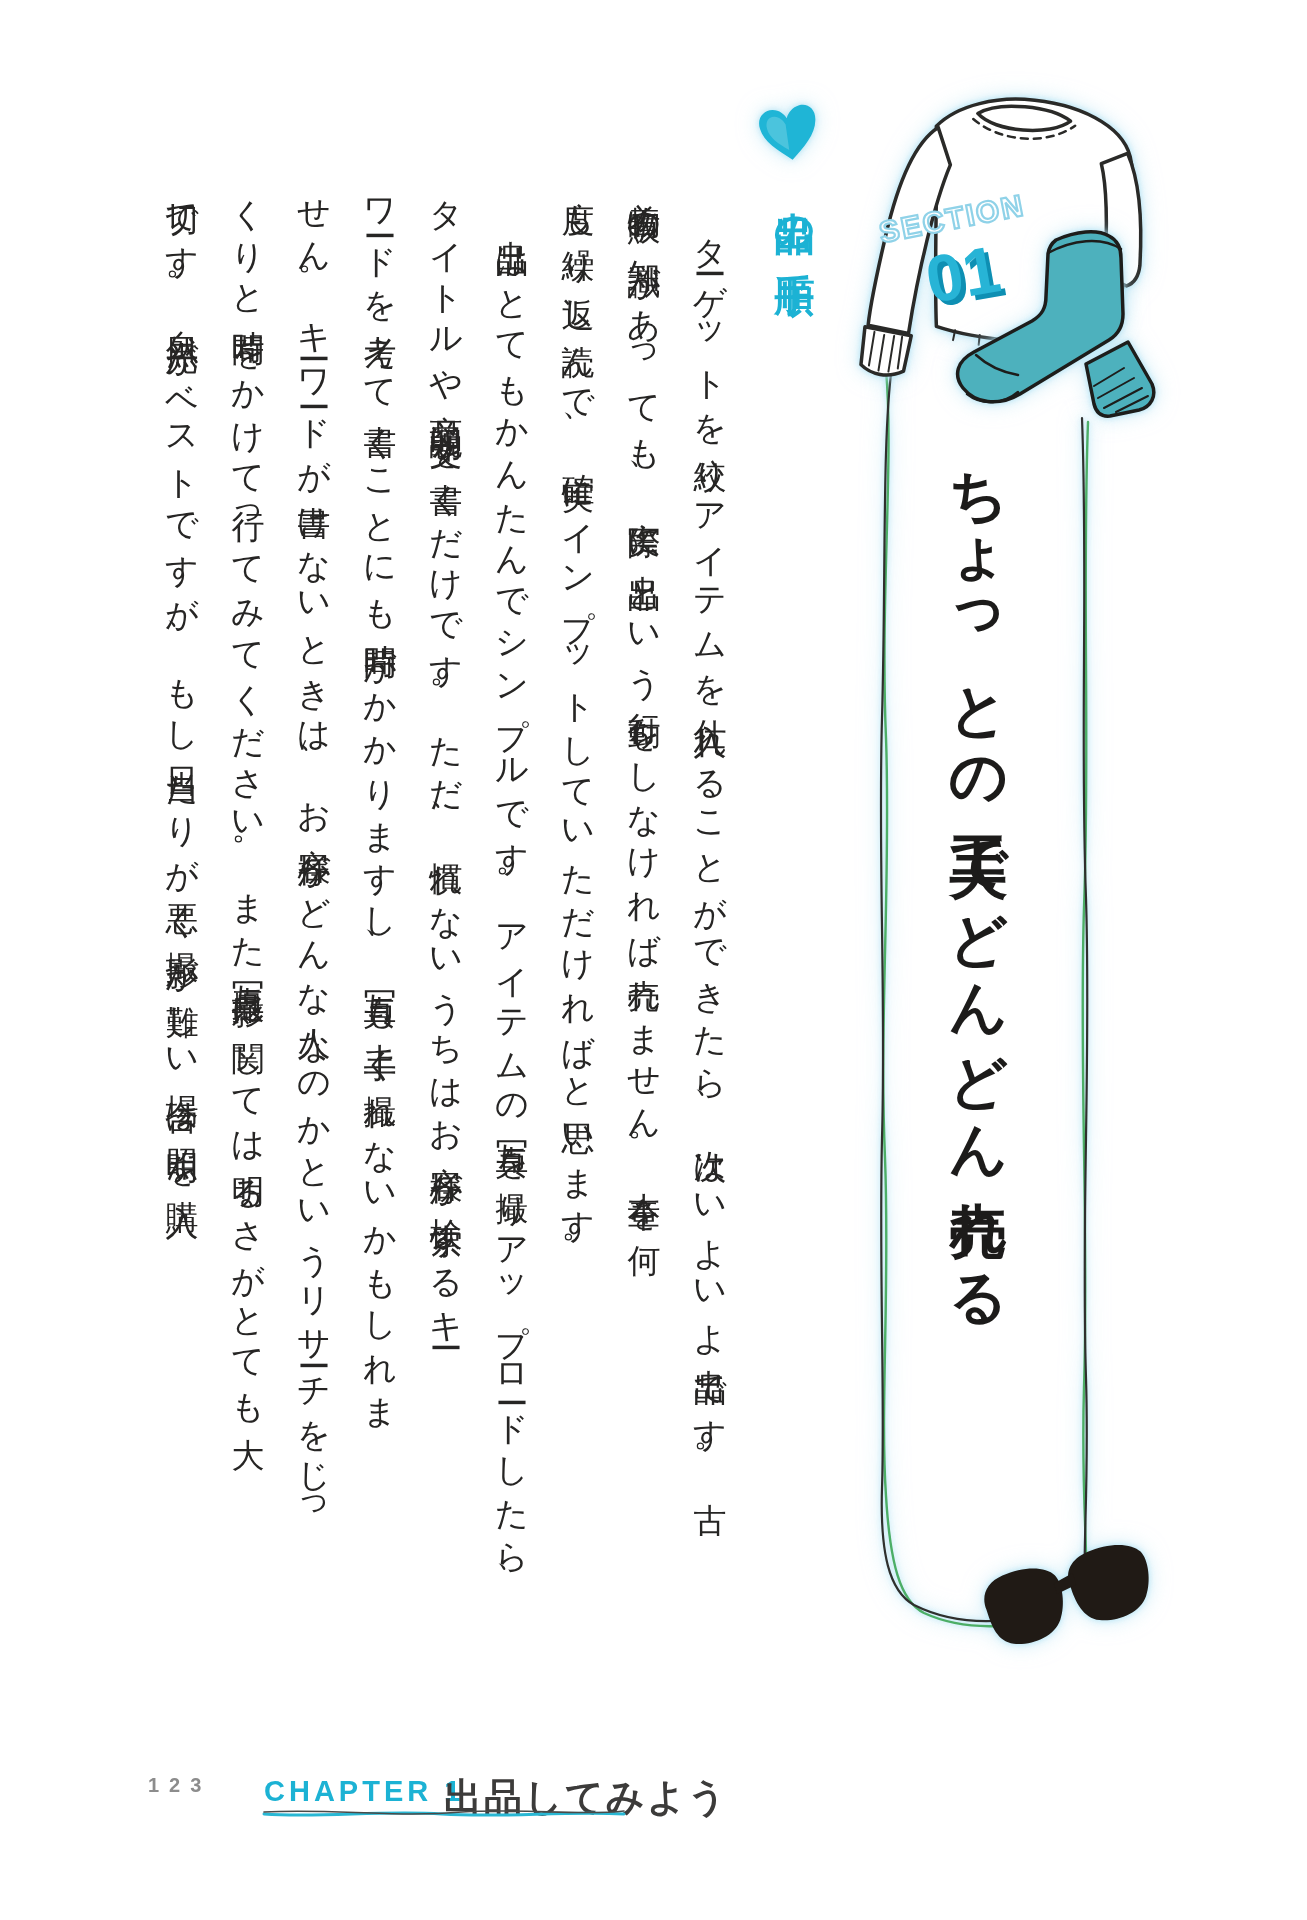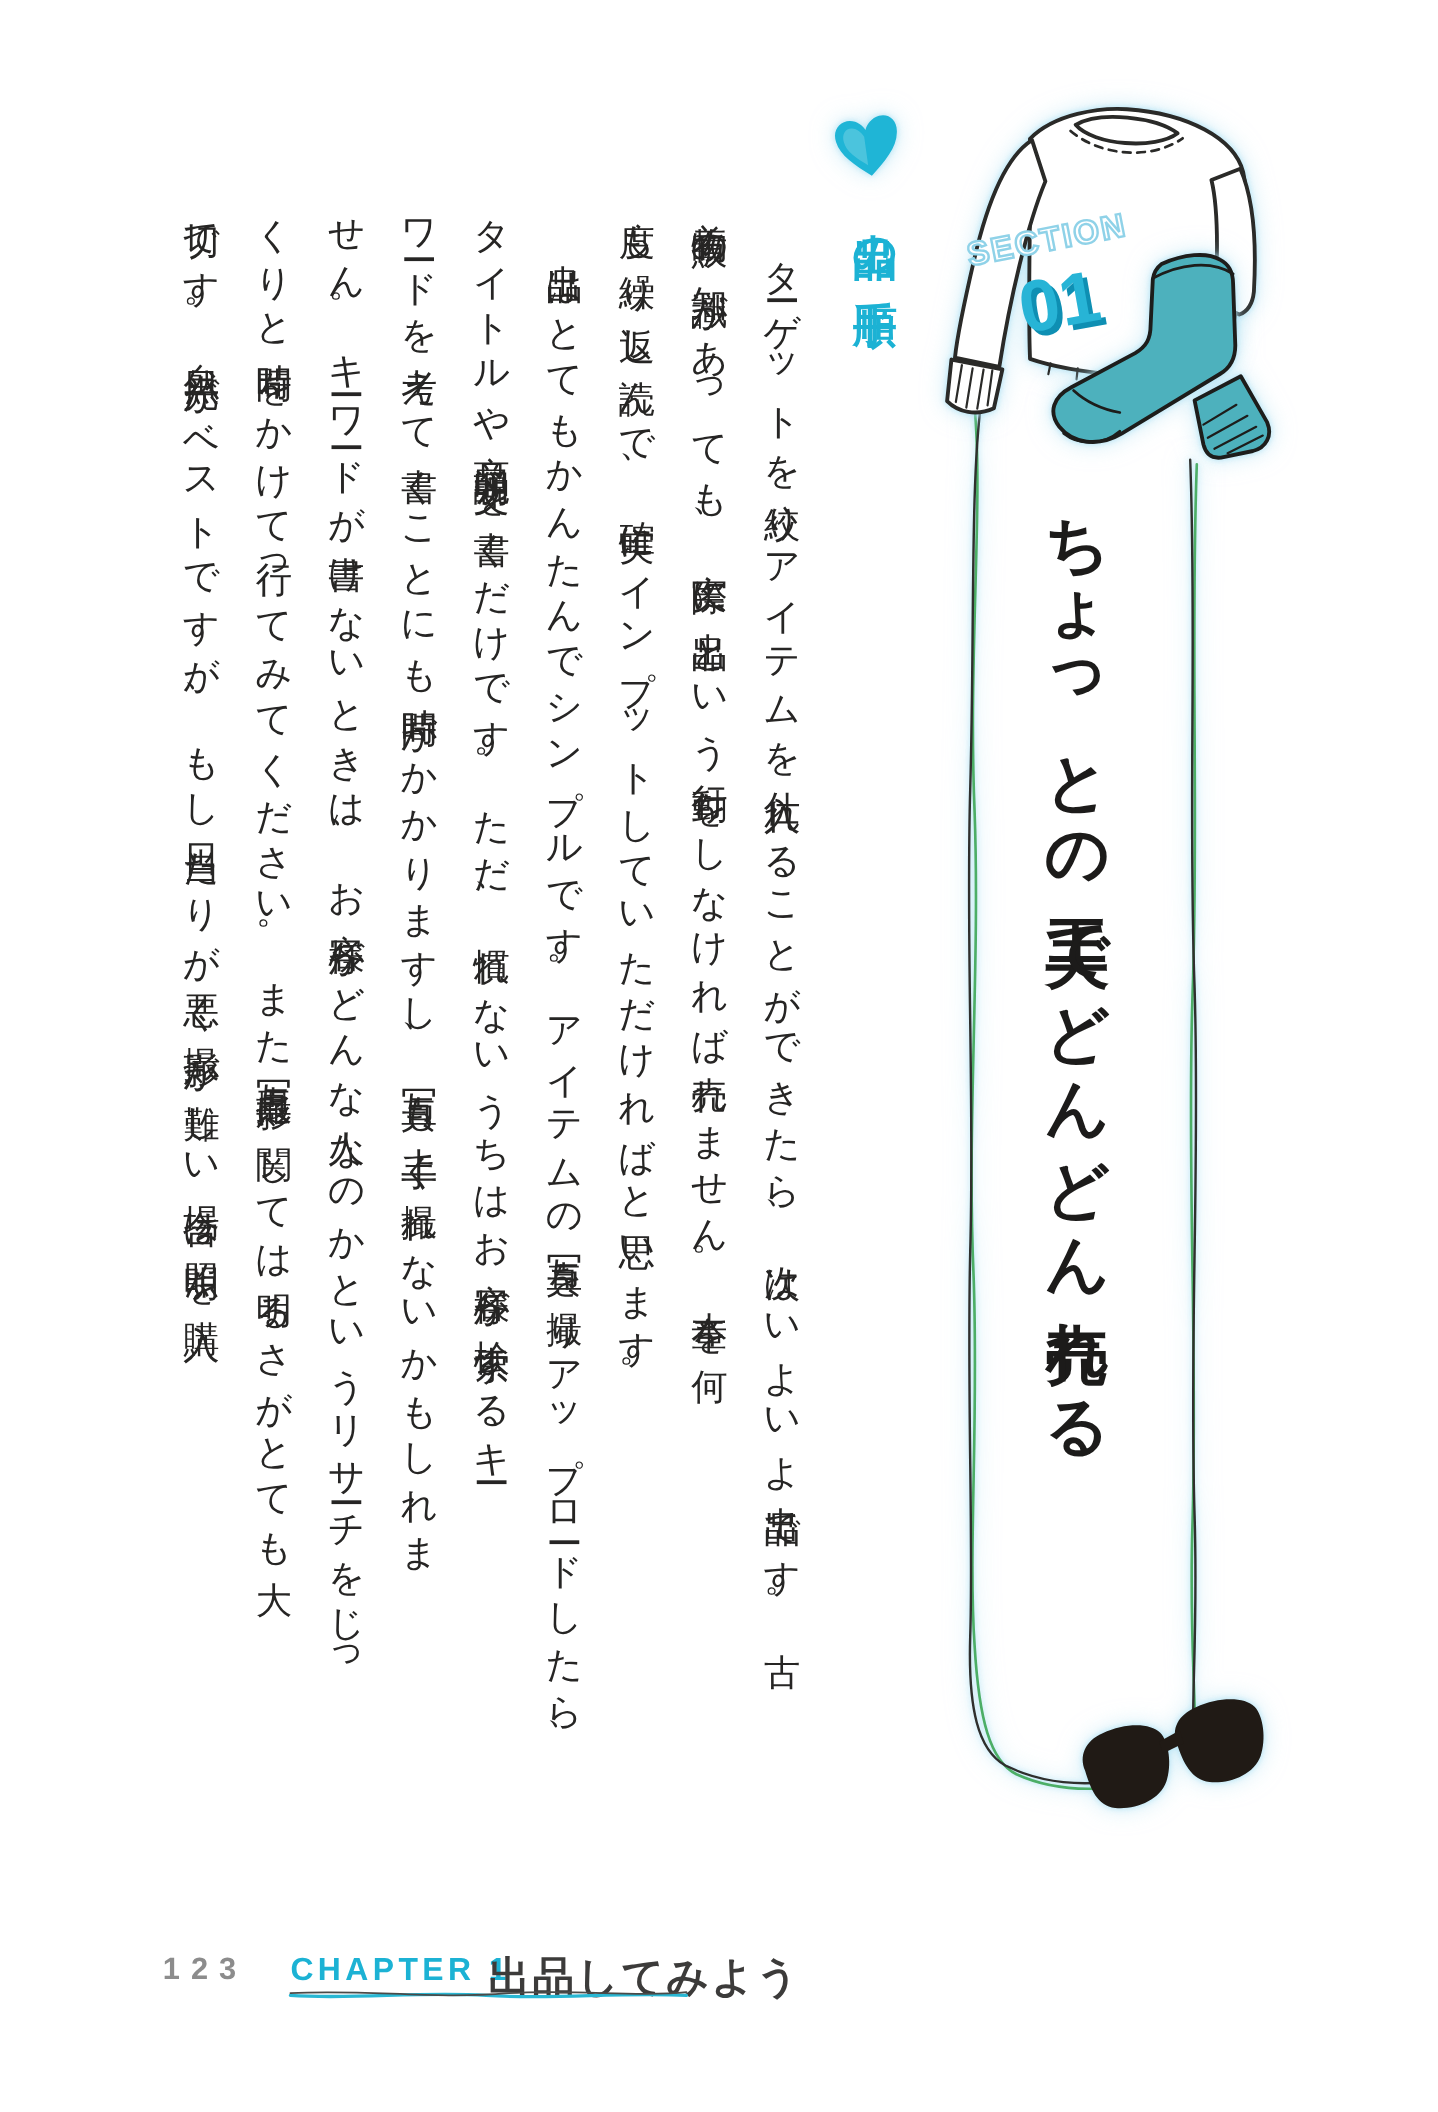--- a/index.html
+++ b/index.html
@@ -28,21 +28,21 @@
   .section-word{position:absolute;left:872px;top:202px;width:160px;text-align:center;
                 transform:rotate(-11deg);font-size:30px;font-weight:800;letter-spacing:2px;
                 color:#ffffff;-webkit-text-stroke:2.2px #8fd2e8;}
   .section-number{position:absolute;left:901px;top:236px;width:124px;text-align:center;
                   transform:rotate(-10deg);font-size:66px;font-weight:800;color:#27b4d6;
                   text-shadow:4px 5px 0 #0e8fb3;}
   .boot-svg{position:absolute;left:936px;top:226px;width:235px;height:212px;}
   .thread-svg{position:absolute;left:852px;top:318px;width:300px;height:1420px;}
 
   
-  .page-number{position:absolute;left:148px;top:1774px;font-size:28px;font-weight:700;
+  .page-number{position:absolute;left:148px;top:1774px;font-size:20px;font-weight:700;
                letter-spacing:10px;color:#8c8c8c;}
   .chapter-label{position:absolute;left:264px;top:1775px;font-size:29px;font-weight:800;
                  letter-spacing:4px;color:#1cb2d4;}
   .chapter-title{position:absolute;left:444px;top:1772px;font-size:38px;font-weight:700;
                  letter-spacing:2px;color:#3c3b3a;}
   .footer-underline{position:absolute;left:262px;top:1806px;width:364px;height:14px;}
 </style>
 </head>
 <body>
 

